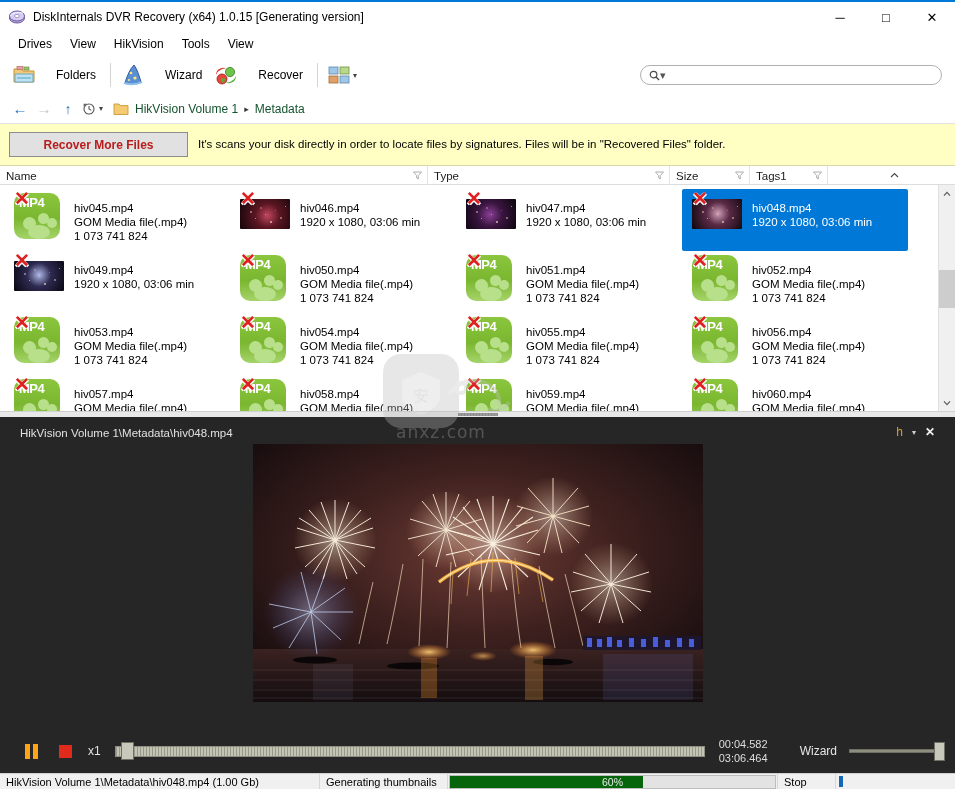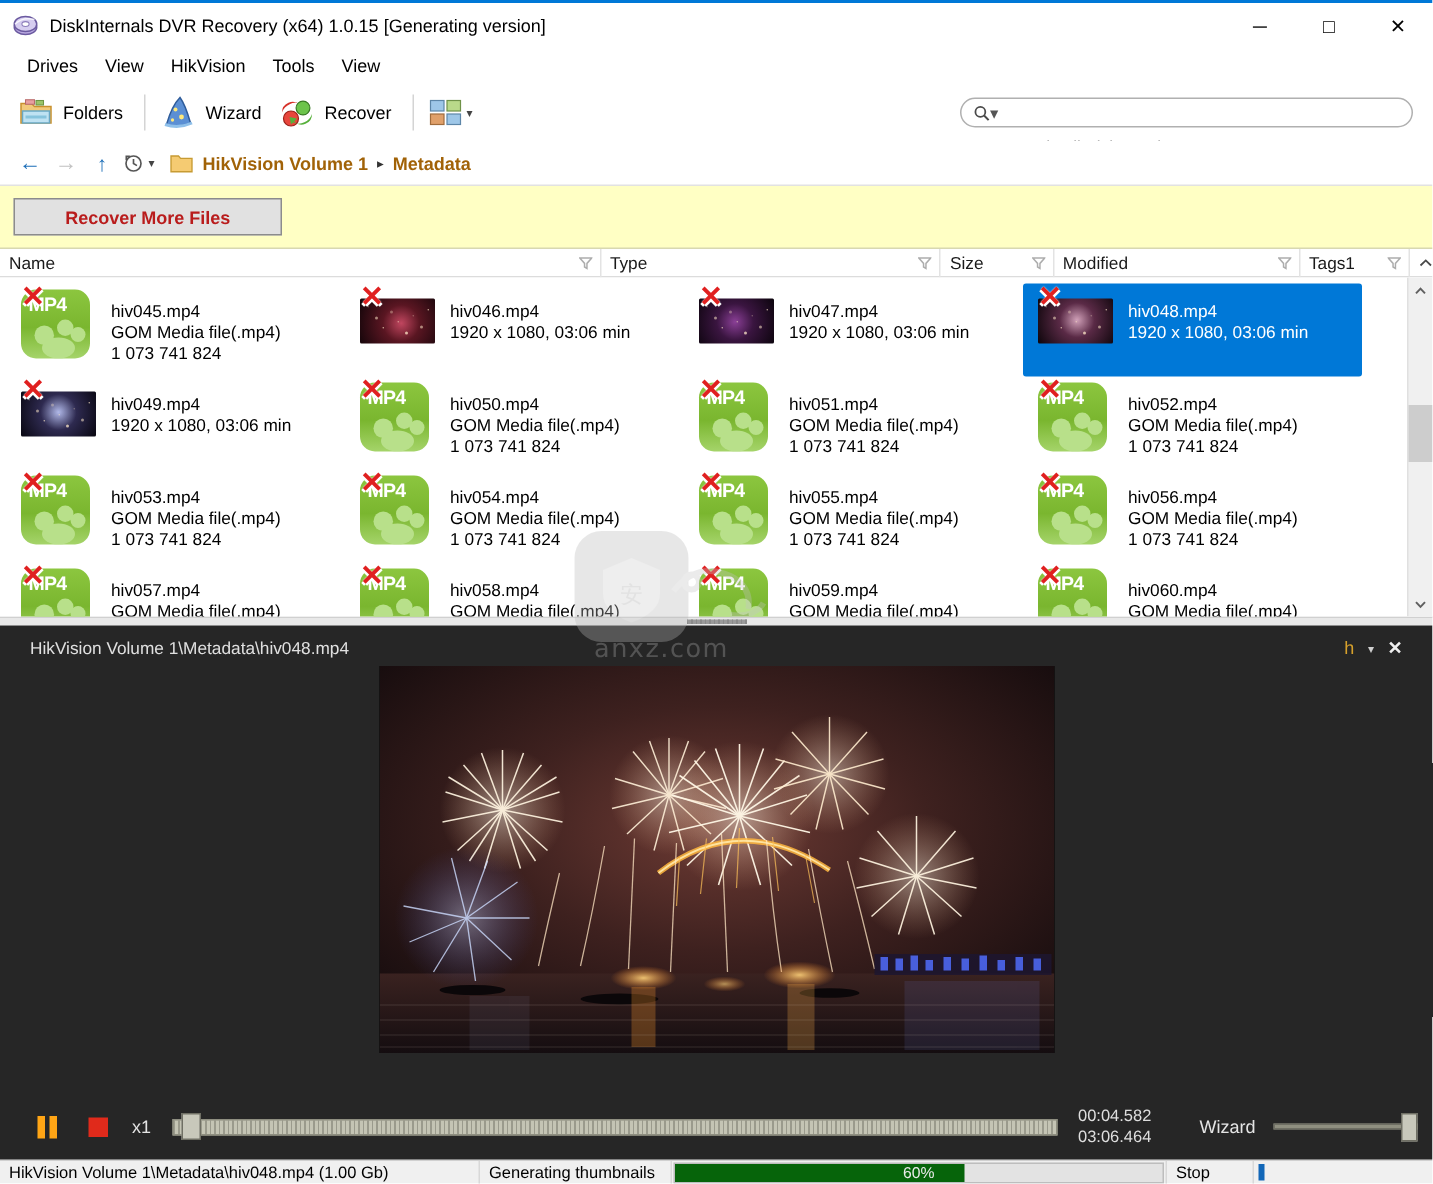--- a/index.html
+++ b/index.html
@@ -37,21 +37,21 @@
     background: #fff; padding-left: 9px; flex: none;
   }
   .menu-item { padding: 3px 9px; font-size: 12px; color: #000; }
 
   
   .toolbar {
     height: 38px; display: flex; align-items: center;
     background: #fff; padding-left: 8px; flex:none;
   }
   .tb-btn { display: flex; align-items: center; padding: 3px 8px 3px 4px; height: 30px; }
-  .tb-btn span.lbl { margin-left: 6px; font-size: 12px; color: #000; }
+  .tb-btn span.lbl { margin-left: 20px; font-size: 12px; color: #000; }
   .tb-sep { width: 1px; height: 24px; background: #d4d4d4; margin: 0 6px; }
   .tb-caret { font-size: 8px; color: #444; margin-left: 3px; }
   .searchbox {
     margin-left: auto; margin-right: 13px;
     width: 302px; height: 20px;
     border: 1px solid #b0b0b0; border-radius: 10px;
     background: #fff; display: flex; align-items: center; padding: 0 8px;
   }
   .searchbox .q { font-size: 11px; color: #555; }
   .searchbox input {
@@ -66,21 +66,21 @@
     height: 30px; display: flex; align-items: center;
     background: #fff; padding-left: 8px; flex:none;
     border-bottom: 1px solid #e2e2e2;
   }
   .nav-arrow { width: 24px; text-align: center; font-size: 15px; }
   .nav-arrow.back { color: #1e6fb8; }
   .nav-arrow.fwd { color: #c2c2c2; }
   .nav-arrow.up { color: #1e6fb8; font-size: 14px; }
   .nav-hist { display:flex; align-items:center; margin-left: 2px; color: #444; }
   .crumb-folder { width: 16px; height: 14px; margin: 0 6px 0 10px; }
-  .crumb { font-size: 12px; color: #a16207; font-weight: bold; }
+  .crumb { font-size: 12px; color: #14532d; font-weight: normal; }
   .crumb-sep { margin: 0 6px; font-size: 9px; color: #333; }
 
   
   .banner {
     background: #ffffc4; border-bottom: 1px solid #d8d8b0;
     height: 42px; display: flex; align-items: center; padding: 0 9px; flex:none;
   }
   .recover-btn {
     width: 179px; height: 25px; background: #e1e1e1;
     border: 1px solid #8c8c8c;
@@ -302,43 +302,38 @@
     <svg class="crumb-folder" viewBox="0 0 16 14">
       <path d="M1 2 L6 2 L7.4 3.6 L15 3.6 L15 12.5 L1 12.5 Z" fill="#f5cb72" stroke="#c79b33" stroke-width=".9"></path>
     </svg>
     <span class="crumb">HikVision Volume 1</span>
     <span class="crumb-sep">▸</span>
     <span class="crumb">Metadata</span>
   </div>
 
   <div class="banner">
     <div class="recover-btn">Recover More Files</div>
+    <div class="banner-text">It's scans your disk directly in order to locate files by signatures. Files will be in "Recovered Files" folder.</div>
   </div>
 
   <div class="colhdr">
     <div class="col col-name">
       <span>Name</span>
       <svg class="ftr" width="9" height="9" viewBox="0 0 9 9">
         <path d="M0.5 1 L8.5 1 L5.3 4.6 L5.3 8 L3.7 7 L3.7 4.6 Z" fill="none" stroke="#4a4a4a" stroke-width="1"></path>
       </svg>
     </div>
     <div class="col col-type">
       <span>Type</span>
       <svg class="ftr" width="9" height="9" viewBox="0 0 9 9">
         <path d="M0.5 1 L8.5 1 L5.3 4.6 L5.3 8 L3.7 7 L3.7 4.6 Z" fill="none" stroke="#4a4a4a" stroke-width="1"></path>
       </svg>
     </div>
     <div class="col col-size">
       <span class="lab">Size</span>
-      <svg class="ftr" width="9" height="9" viewBox="0 0 9 9">
-        <path d="M0.5 1 L8.5 1 L5.3 4.6 L5.3 8 L3.7 7 L3.7 4.6 Z" fill="none" stroke="#4a4a4a" stroke-width="1"></path>
-      </svg>
-    </div>
-    <div class="col col-modified">
-      <span>Modified</span>
       <svg class="ftr" width="9" height="9" viewBox="0 0 9 9">
         <path d="M0.5 1 L8.5 1 L5.3 4.6 L5.3 8 L3.7 7 L3.7 4.6 Z" fill="none" stroke="#4a4a4a" stroke-width="1"></path>
       </svg>
     </div>
     <div class="col col-tags">
       <span>Tags1</span>
       <svg class="ftr" width="9" height="9" viewBox="0 0 9 9">
         <path d="M0.5 1 L8.5 1 L5.3 4.6 L5.3 8 L3.7 7 L3.7 4.6 Z" fill="none" stroke="#4a4a4a" stroke-width="1"></path>
       </svg>
     </div>

